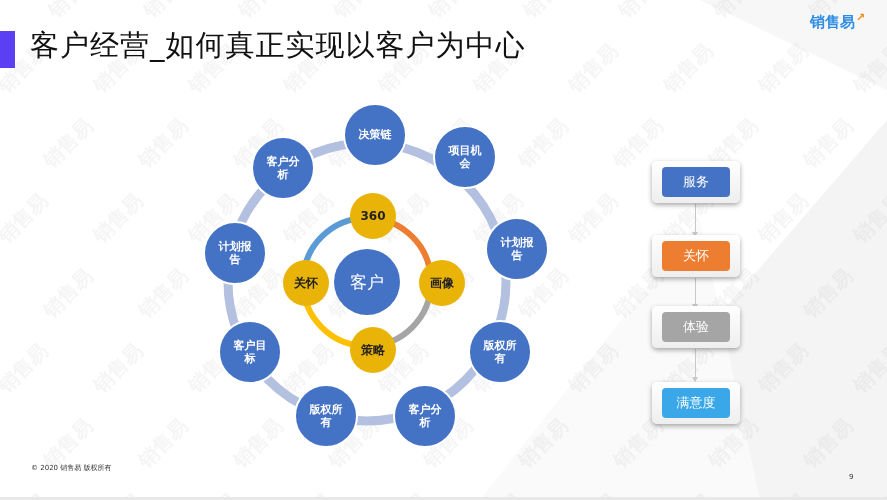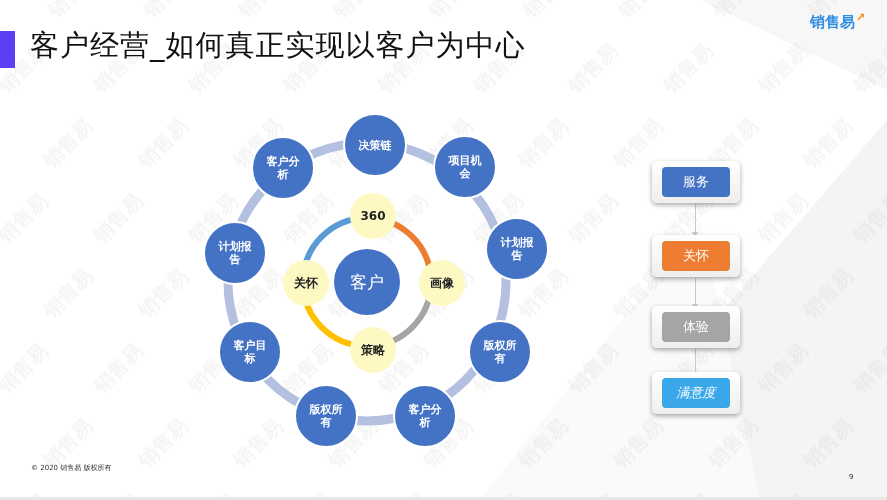--- a/index.html
+++ b/index.html
@@ -23,21 +23,21 @@
     position: absolute; left: 810px; top: 13px; font-size: 15px; color: #2f8de4; font-weight: bold;
   }
   .logo-arrow { color: #f28c1e; font-size: 11px; position: relative; top: -6px; margin-left: 1px; }
   svg.diagram { position: absolute; left: 0; top: 0; }
   .node {
     position: absolute; border-radius: 50%; display: flex; align-items: center; justify-content: center;
     text-align: center; color: #fff; font-size: 11px; line-height: 13px; font-weight: bold;
     box-sizing: border-box; padding: 0 10px;
   }
   .outer { width: 64px; height: 64px; background: #4472c4; border: 2px solid #fff; }
-  .inner { width: 46px; height: 46px; background: #fef9c3; color: #222; font-size: 12px; }
+  .inner { width: 46px; height: 46px; background: #eab308; color: #222; font-size: 12px; }
   .center { width: 66px; height: 66px; background: #4472c4; font-size: 17px; font-weight: normal; }
   .flow-card {
     position: absolute; left: 652px; width: 88px; height: 42px; border-radius: 5px;
     background: linear-gradient(#ffffff, #eeeeee);
     box-shadow: 0 2px 5px rgba(0,0,0,0.35);
   }
   .flow-inner {
     position: absolute; left: 10px; top: 6px; width: 68px; height: 30px; border-radius: 4px;
     display: flex; align-items: center; justify-content: center; color: #fff; font-size: 13px;
   }
@@ -154,22 +154,22 @@
   <path d="M 367 346 A 64 64 0 0 1 303 282" fill="none" stroke="#ffc000" stroke-width="6"></path>
 </svg>
 
 <div class="node center" style="left:334px; top:249px;">客户</div>
 
 <div class="node inner" style="left:350px; top:193px;">360</div>
 <div class="node inner" style="left:419px; top:260px;">画像</div>
 <div class="node inner" style="left:350px; top:327px;">策略</div>
 <div class="node inner" style="left:283px; top:260px;">关怀</div>
 
-<div class="node outer" style="left:343px; top:113px;">决策链</div>
-<div class="node outer" style="left:433px; top:135px;">项目机会</div>
+<div class="node outer" style="left:343px; top:103px;font-family:Liberation Mono, monospace;">决策链</div>
+<div class="node outer" style="left:433px; top:125px;">项目机会</div>
 <div class="node outer" style="left:485px; top:217px;">计划报告</div>
 <div class="node outer" style="left:468px; top:320px;">版权所有</div>
 <div class="node outer" style="left:393px; top:384px;">客户分析</div>
 <div class="node outer" style="left:294px; top:384px;">版权所有</div>
 <div class="node outer" style="left:218px; top:320px;">客户目标</div>
 <div class="node outer" style="left:203px; top:221px;font-family:Liberation Serif, serif;">计划报告</div>
 <div class="node outer" style="left:251px; top:136px;">客户分析</div>
 
 <div class="flow-line" style="top:204px; height:30px;"></div>
 <div class="flow-arrow" style="top:232px;"></div>
@@ -180,19 +180,19 @@
 
 <div class="flow-card" style="top:161px;">
   <div class="flow-inner" style="background:#4472c4;">服务</div>
 </div>
 <div class="flow-card" style="top:235px;">
   <div class="flow-inner" style="background:#ed7d31;">关怀</div>
 </div>
 <div class="flow-card" style="top:306px;">
   <div class="flow-inner" style="background:#a5a5a5;">体验</div>
 </div>
-<div class="flow-card" style="top:372px;font-style:italic;">
+<div class="flow-card" style="top:382px;">
   <div class="flow-inner" style="background:#3aa8e8;">满意度</div>
 </div>
 
 <div class="footer">© 2020 销售易 版权所有</div>
 <div class="page-num">9</div>
 <div class="bottom-line"></div>
 
 </body></html>

